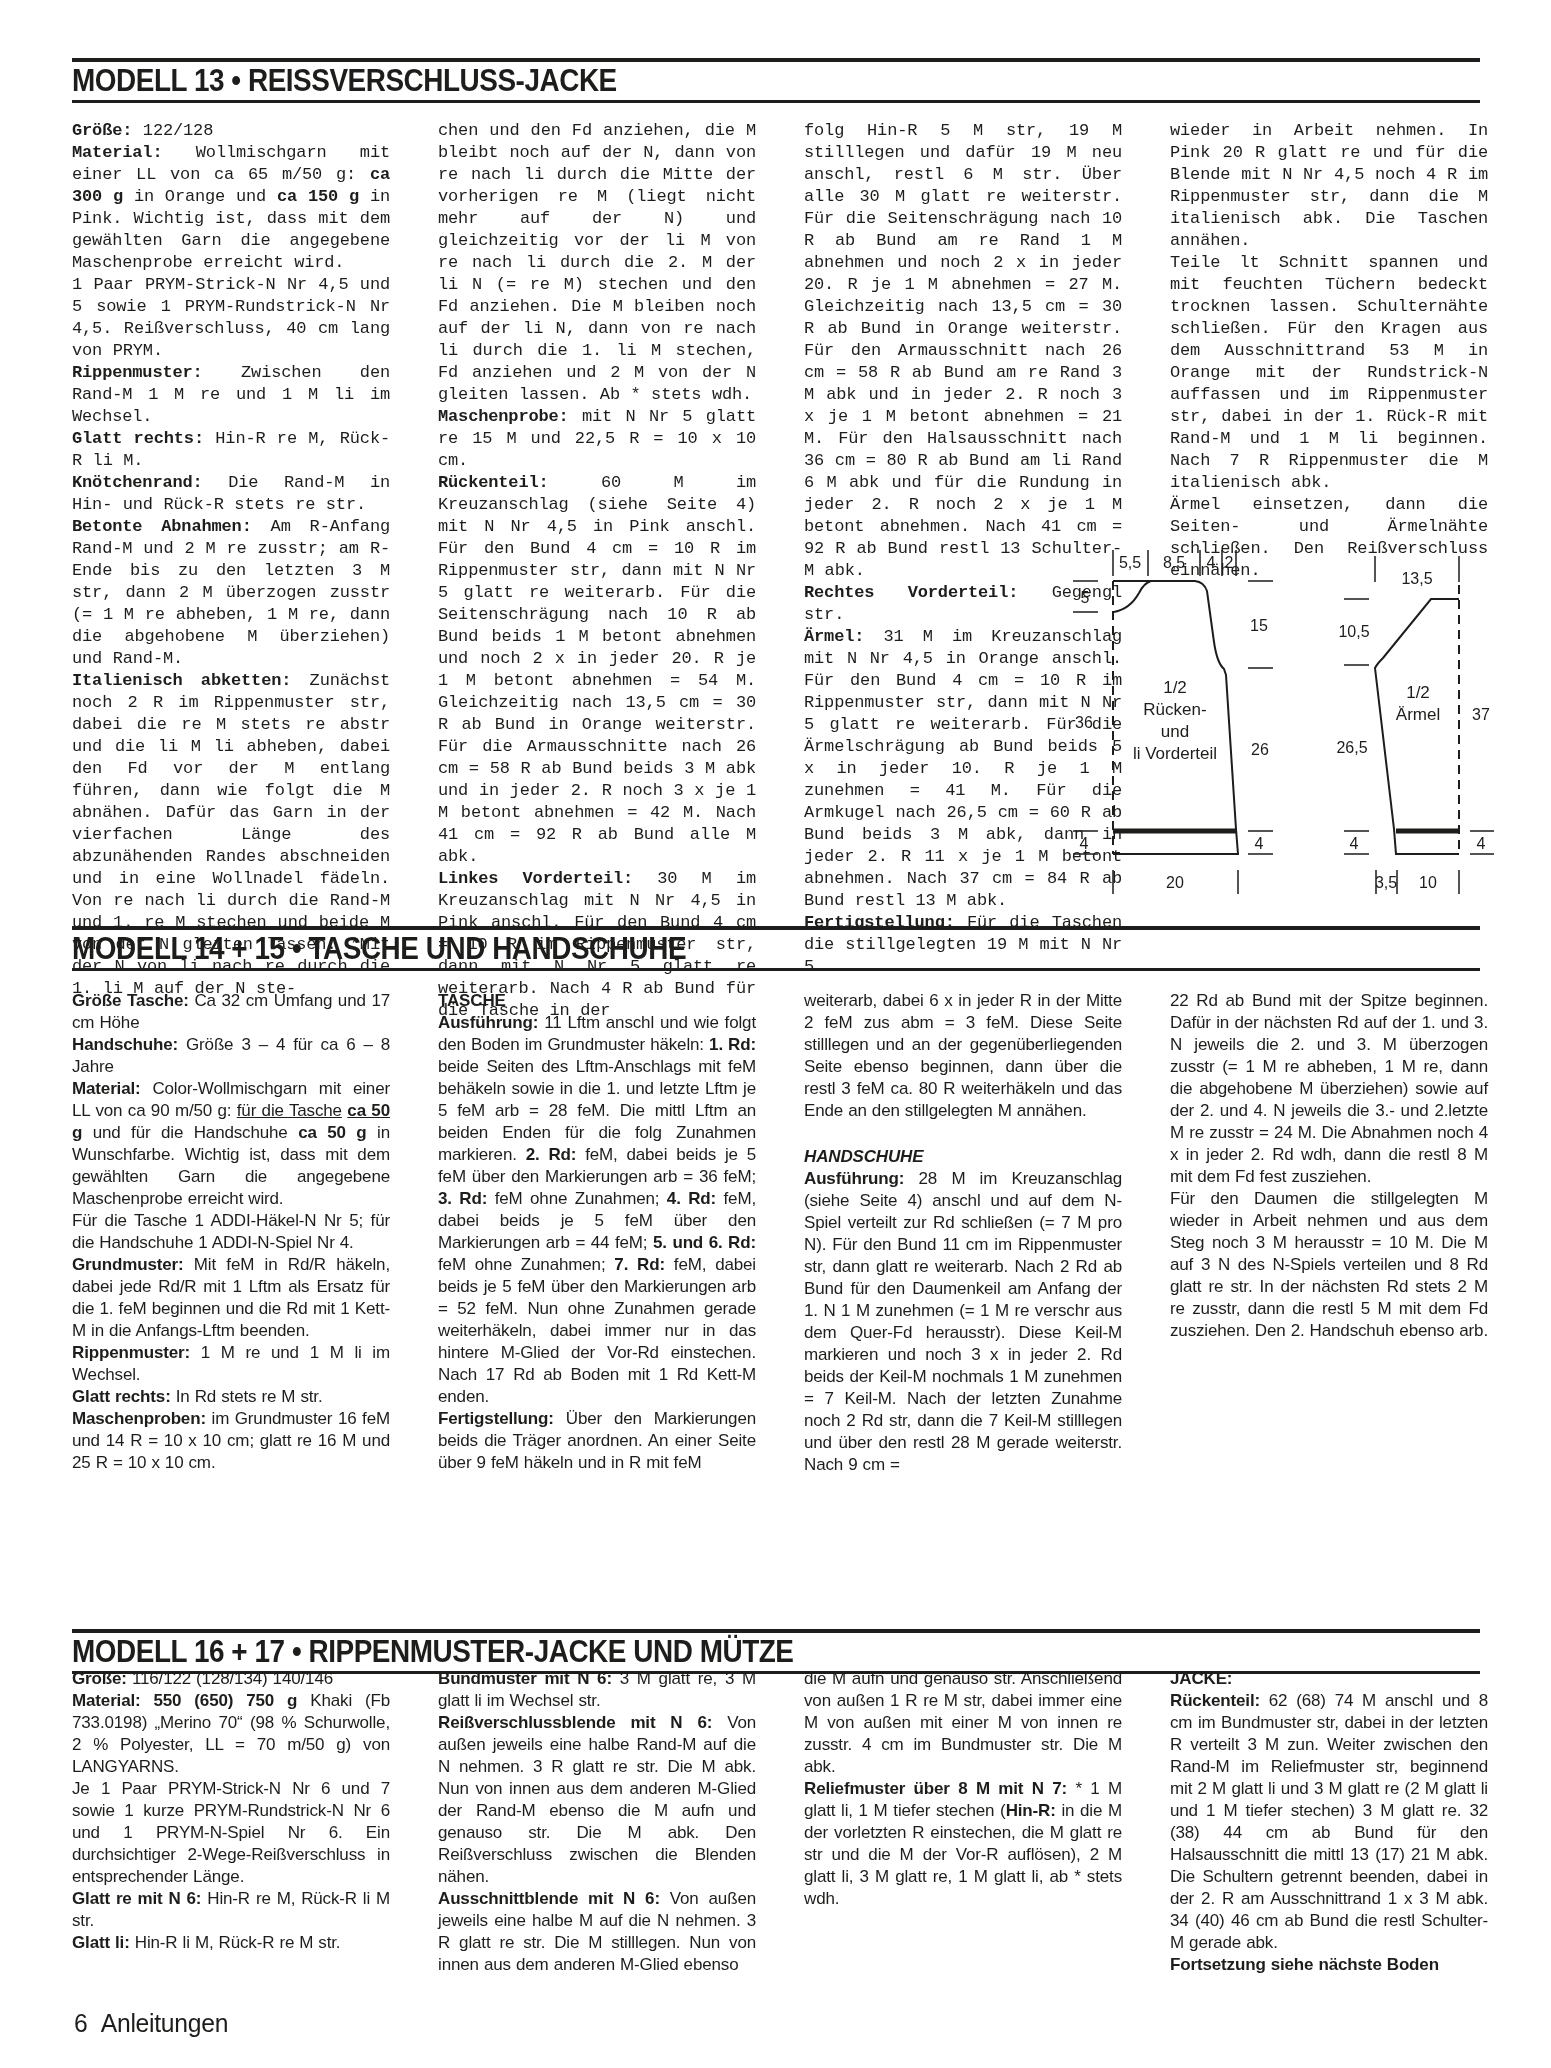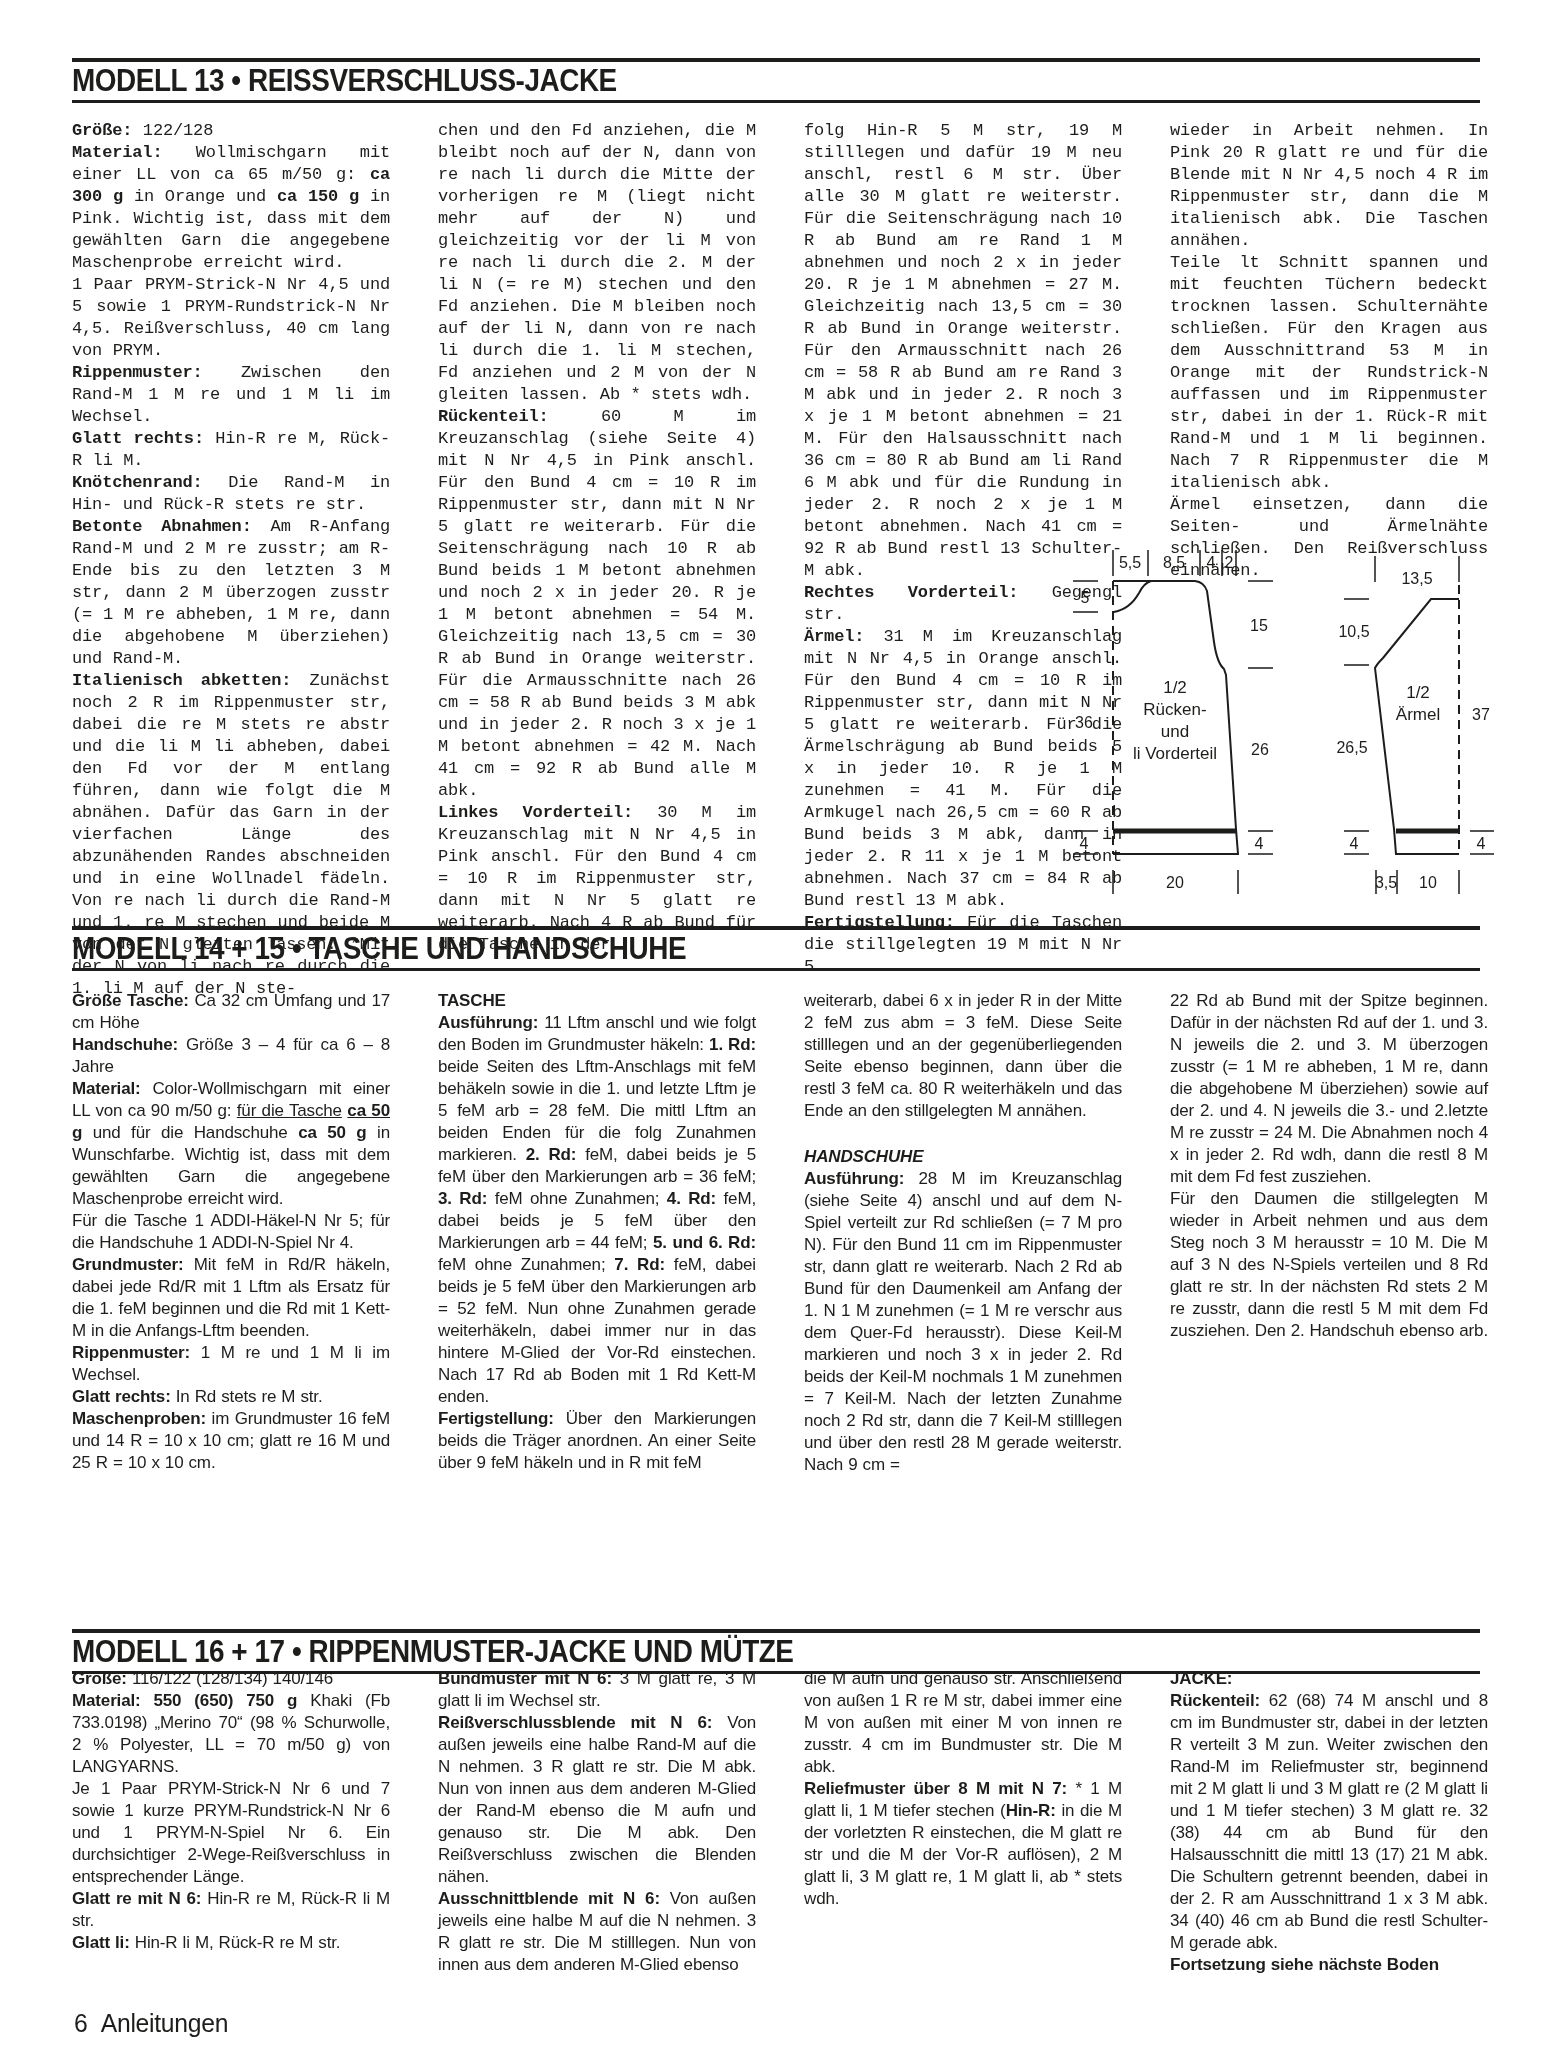--- a/index.html
+++ b/index.html
@@ -55,20 +55,21 @@
         <p class="para"><span class="b">Material:</span><span> Wollmischgarn mit einer LL von ca 65 m/50 g: </span><span class="b">ca 300 g</span><span> in Orange und </span><span class="b">ca 150 g</span><span> in Pink. Wichtig ist, dass mit dem gewählten Garn die angegebene Maschenprobe erreicht wird.</span></p>
         <p class="para"><span>1 Paar PRYM-Strick-N Nr 4,5 und 5 sowie 1 PRYM-Rundstrick-N Nr 4,5. Reißverschluss, 40 cm lang von PRYM.</span></p>
         <p class="para"><span class="b">Rippenmuster:</span><span> Zwischen den Rand-M 1 M re und 1 M li im Wechsel.</span></p>
         <p class="para"><span class="b">Glatt rechts:</span><span> Hin-R re M, Rück-R li M.</span></p>
         <p class="para"><span class="b">Knötchenrand:</span><span> Die Rand-M in Hin- und Rück-R stets re str.</span></p>
         <p class="para"><span class="b">Betonte Abnahmen:</span><span> Am R-Anfang Rand-M und 2 M re zusstr; am R-Ende bis zu den letzten 3 M str, dann 2 M überzogen zusstr (= 1 M re abheben, 1 M re, dann die abgehobene M überziehen) und Rand-M.</span></p>
         <p class="para"><span class="b">Italienisch abketten:</span><span> Zunächst noch 2 R im Rippenmuster str, dabei die re M stets re abstr und die li M li abheben, dabei den Fd vor der M entlang führen, dann wie folgt die M abnähen. Dafür das Garn in der vierfachen Länge des abzunähenden Randes abschneiden und in eine Wollnadel fädeln. Von re nach li durch die Rand-M und 1. re M stechen und beide M von der N gleiten lassen. *Mit der N von li nach re durch die 1. li M auf der N ste-</span></p>
       </div>
       <div class="col">
         <p class="para"><span>chen und den Fd anziehen, die M bleibt noch auf der N, dann von re nach li durch die Mitte der vorherigen re M (liegt nicht mehr auf der N) und gleichzeitig vor der li M von re nach li durch die 2. M der li N (= re M) stechen und den Fd anziehen. Die M bleiben noch auf der li N, dann von re nach li durch die 1. li M stechen, Fd anziehen und 2 M von der N gleiten lassen. Ab * stets wdh.</span></p>
+        <p class="para"><span class="b">Maschenprobe:</span><span> mit N Nr 5 glatt re 15 M und 22,5 R = 10 x 10 cm.</span></p>
         <p class="para"><span class="b">Rückenteil:</span><span> 60 M im Kreuzanschlag (siehe Seite 4) mit N Nr 4,5 in Pink anschl. Für den Bund 4 cm = 10 R im Rippenmuster str, dann mit N Nr 5 glatt re weiterarb. Für die Seitenschrägung nach 10 R ab Bund beids 1 M betont abnehmen und noch 2 x in jeder 20. R je 1 M betont abnehmen = 54 M. Gleichzeitig nach 13,5 cm = 30 R ab Bund in Orange weiterstr. Für die Armausschnitte nach 26 cm = 58 R ab Bund beids 3 M abk und in jeder 2. R noch 3 x je 1 M betont abnehmen = 42 M. Nach 41 cm = 92 R ab Bund alle M abk.</span></p>
         <p class="para"><span class="b">Linkes Vorderteil:</span><span> 30 M im Kreuzanschlag mit N Nr 4,5 in Pink anschl. Für den Bund 4 cm = 10 R im Rippenmuster str, dann mit N Nr 5 glatt re weiterarb. Nach 4 R ab Bund für die Tasche in der</span></p>
       </div>
       <div class="col">
         <p class="para"><span>folg Hin-R 5 M str, 19 M stilllegen und dafür 19 M neu anschl, restl 6 M str. Über alle 30 M glatt re weiterstr. Für die Seitenschrägung nach 10 R ab Bund am re Rand 1 M abnehmen und noch 2 x in jeder 20. R je 1 M abnehmen = 27 M. Gleichzeitig nach 13,5 cm = 30 R ab Bund in Orange weiterstr. Für den Armausschnitt nach 26 cm = 58 R ab Bund am re Rand 3 M abk und in jeder 2. R noch 3 x je 1 M betont abnehmen = 21 M. Für den Halsausschnitt nach 36 cm = 80 R ab Bund am li Rand 6 M abk und für die Rundung in jeder 2. R noch 2 x je 1 M betont abnehmen. Nach 41 cm = 92 R ab Bund restl 13 Schulter-M abk.</span></p>
         <p class="para"><span class="b">Rechtes Vorderteil:</span><span> Gegengl str.</span></p>
         <p class="para"><span class="b">Ärmel:</span><span> 31 M im Kreuzanschlag mit N Nr 4,5 in Orange anschl. Für den Bund 4 cm = 10 R im Rippenmuster str, dann mit N Nr 5 glatt re weiterarb. Für die Ärmelschrägung ab Bund beids 5 x in jeder 10. R je 1 M zunehmen = 41 M. Für die Armkugel nach 26,5 cm = 60 R ab Bund beids 3 M abk, dann in jeder 2. R 11 x je 1 M betont abnehmen. Nach 37 cm = 84 R ab Bund restl 13 M abk.</span></p>
         <p class="para"><span class="b">Fertigstellung:</span><span> Für die Taschen die stillgelegten 19 M mit N Nr 5</span></p>
       </div>
       <div class="col">

